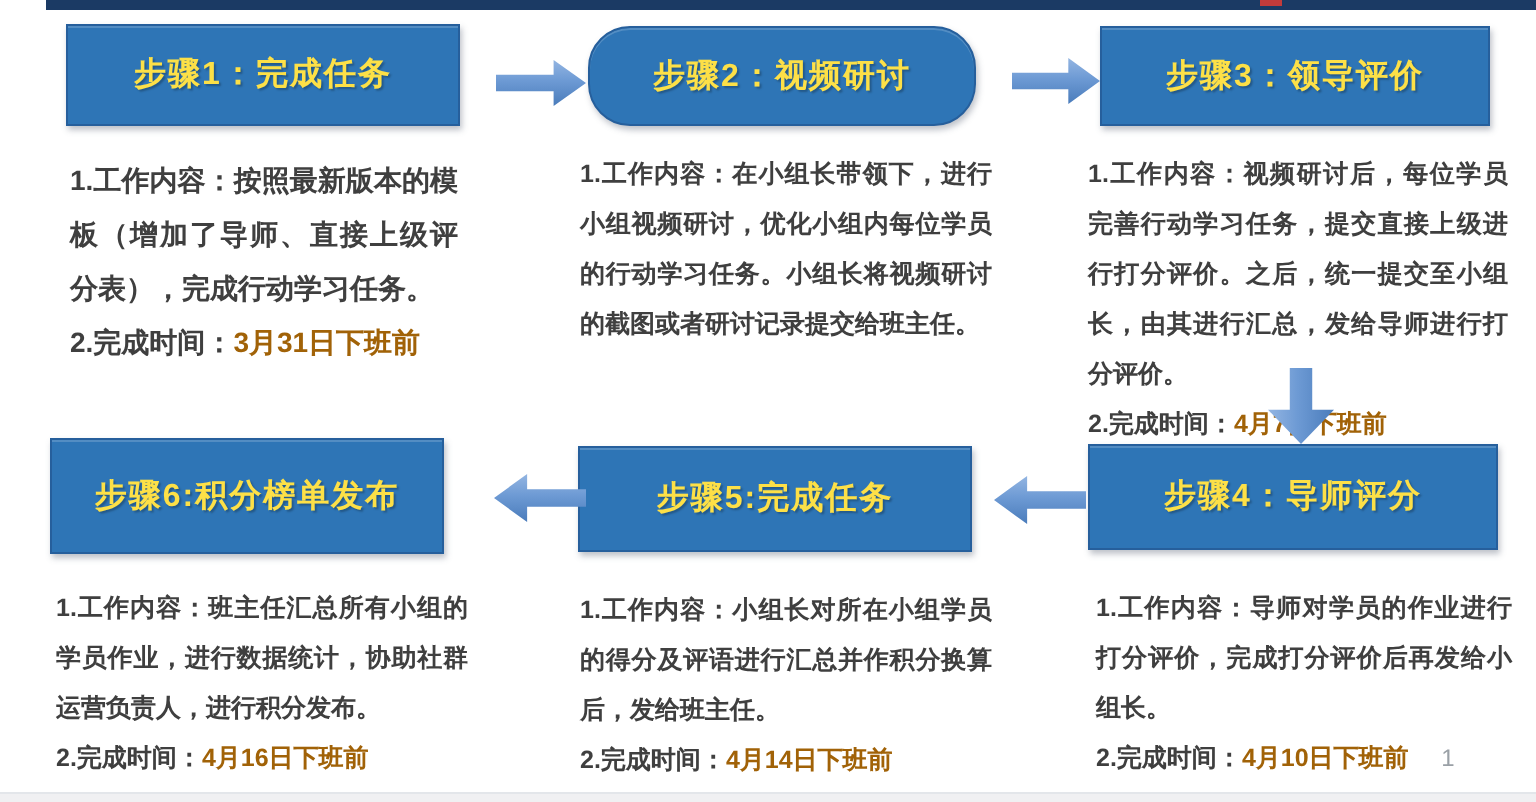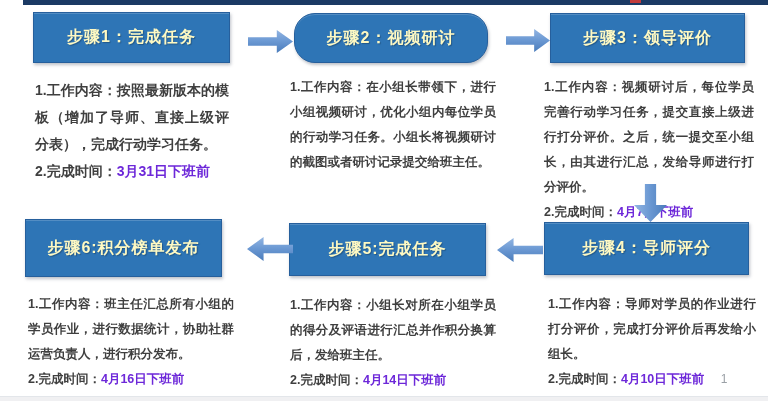--- a/index.html
+++ b/index.html
@@ -24,32 +24,32 @@
   }
   .bottomstrip {
     position:absolute; left:0; top:396px; width:768px; height:5px;
     background:#f0f0f2; border-top:1px solid #e3e6ea;
   }
   .step { position:absolute; }
   .hdr {
     background:#2e75b6;
     border:1px solid #265f9c;
     box-shadow:1px 2px 3px rgba(110,120,135,0.45), inset 0 1px 0 rgba(255,255,255,0.18);
-    color:#fef9c3;
+    color:#fde047;
     display:flex; align-items:center; justify-content:center;
     font-weight:bold; font-size:16px; letter-spacing:1px;
     text-shadow:1px 1px 1px rgba(0,0,0,0.25);
     white-space:nowrap;
   }
   .bod {
     font-weight:bold; color:#3f3f3f;
     text-align:justify;
   }
   .bod p { margin:0; }
-  .red { color:#6d28d9; }
+  .red { color:#a16207; }
   .arrow {
     position:absolute;
     filter:drop-shadow(0 1px 1px rgba(0,0,0,0.25));
   }
   .arrow-right {
     background:linear-gradient(180deg,#93b5e2 0%,#6d9ad4 45%,#4a7cbb 100%);
     clip-path:polygon(0 32%, 64% 32%, 64% 0, 100% 50%, 64% 100%, 64% 68%, 0 68%);
   }
   .arrow-left {
     background:linear-gradient(180deg,#93b5e2 0%,#6d9ad4 45%,#4a7cbb 100%);

